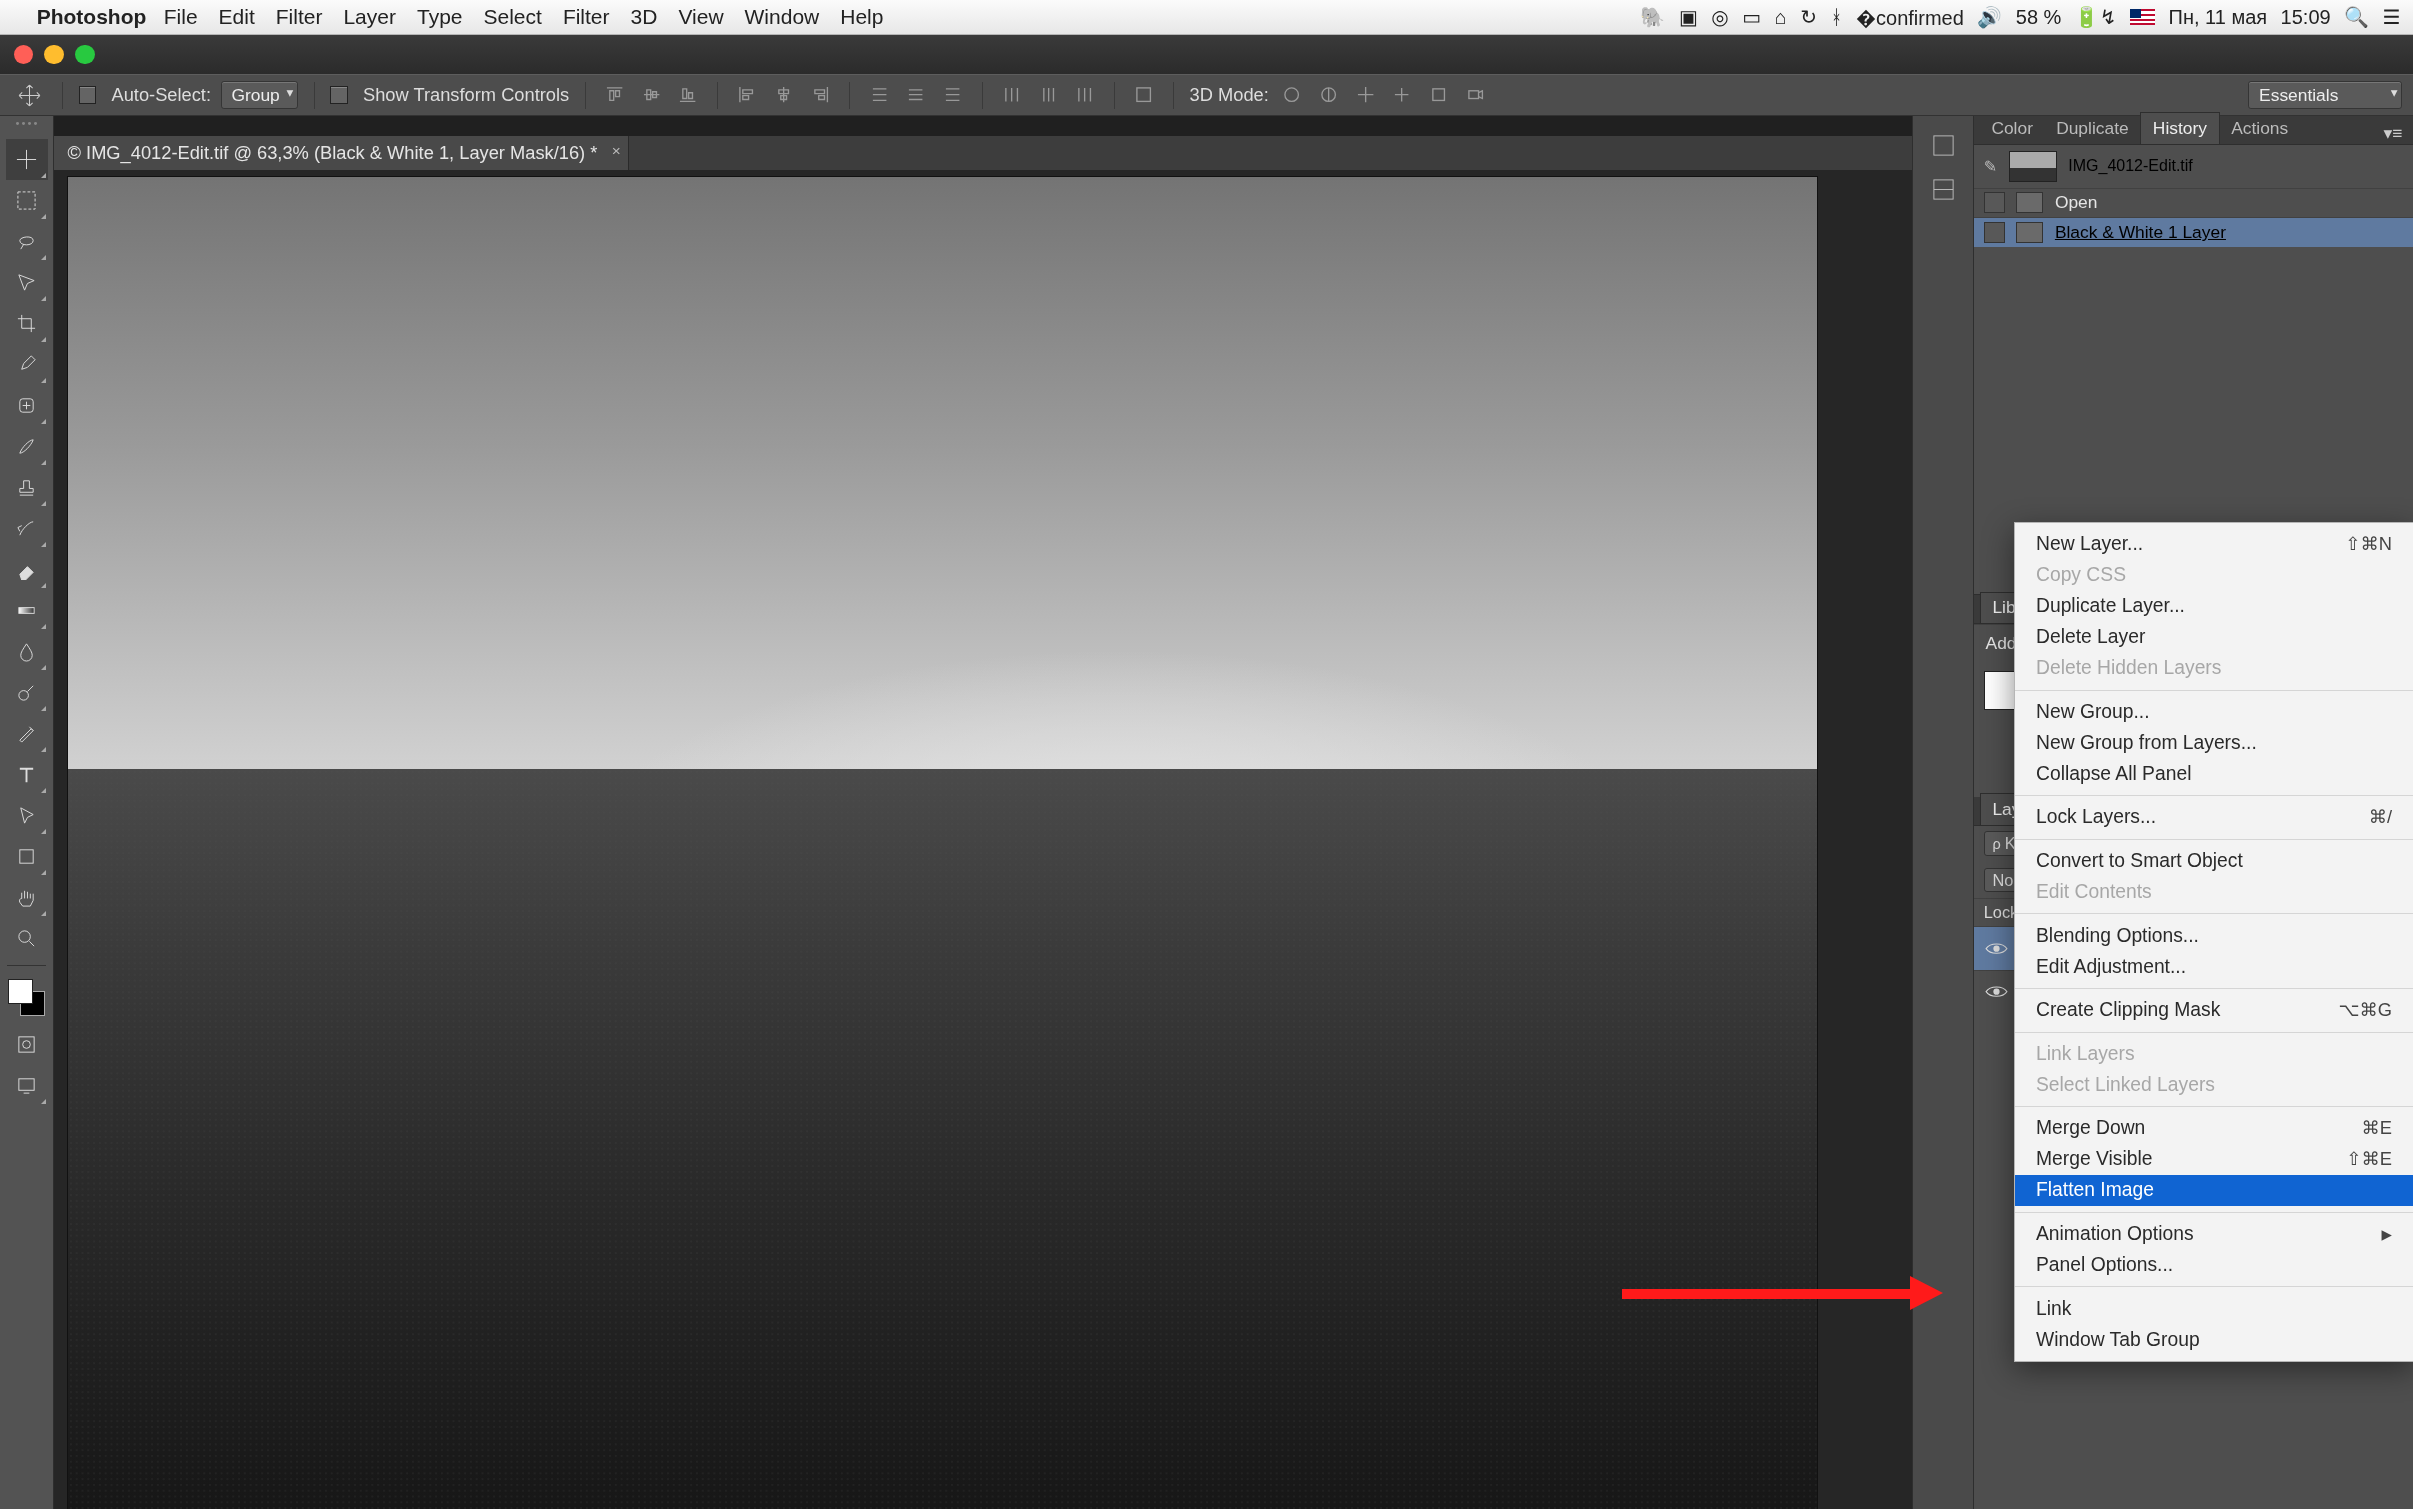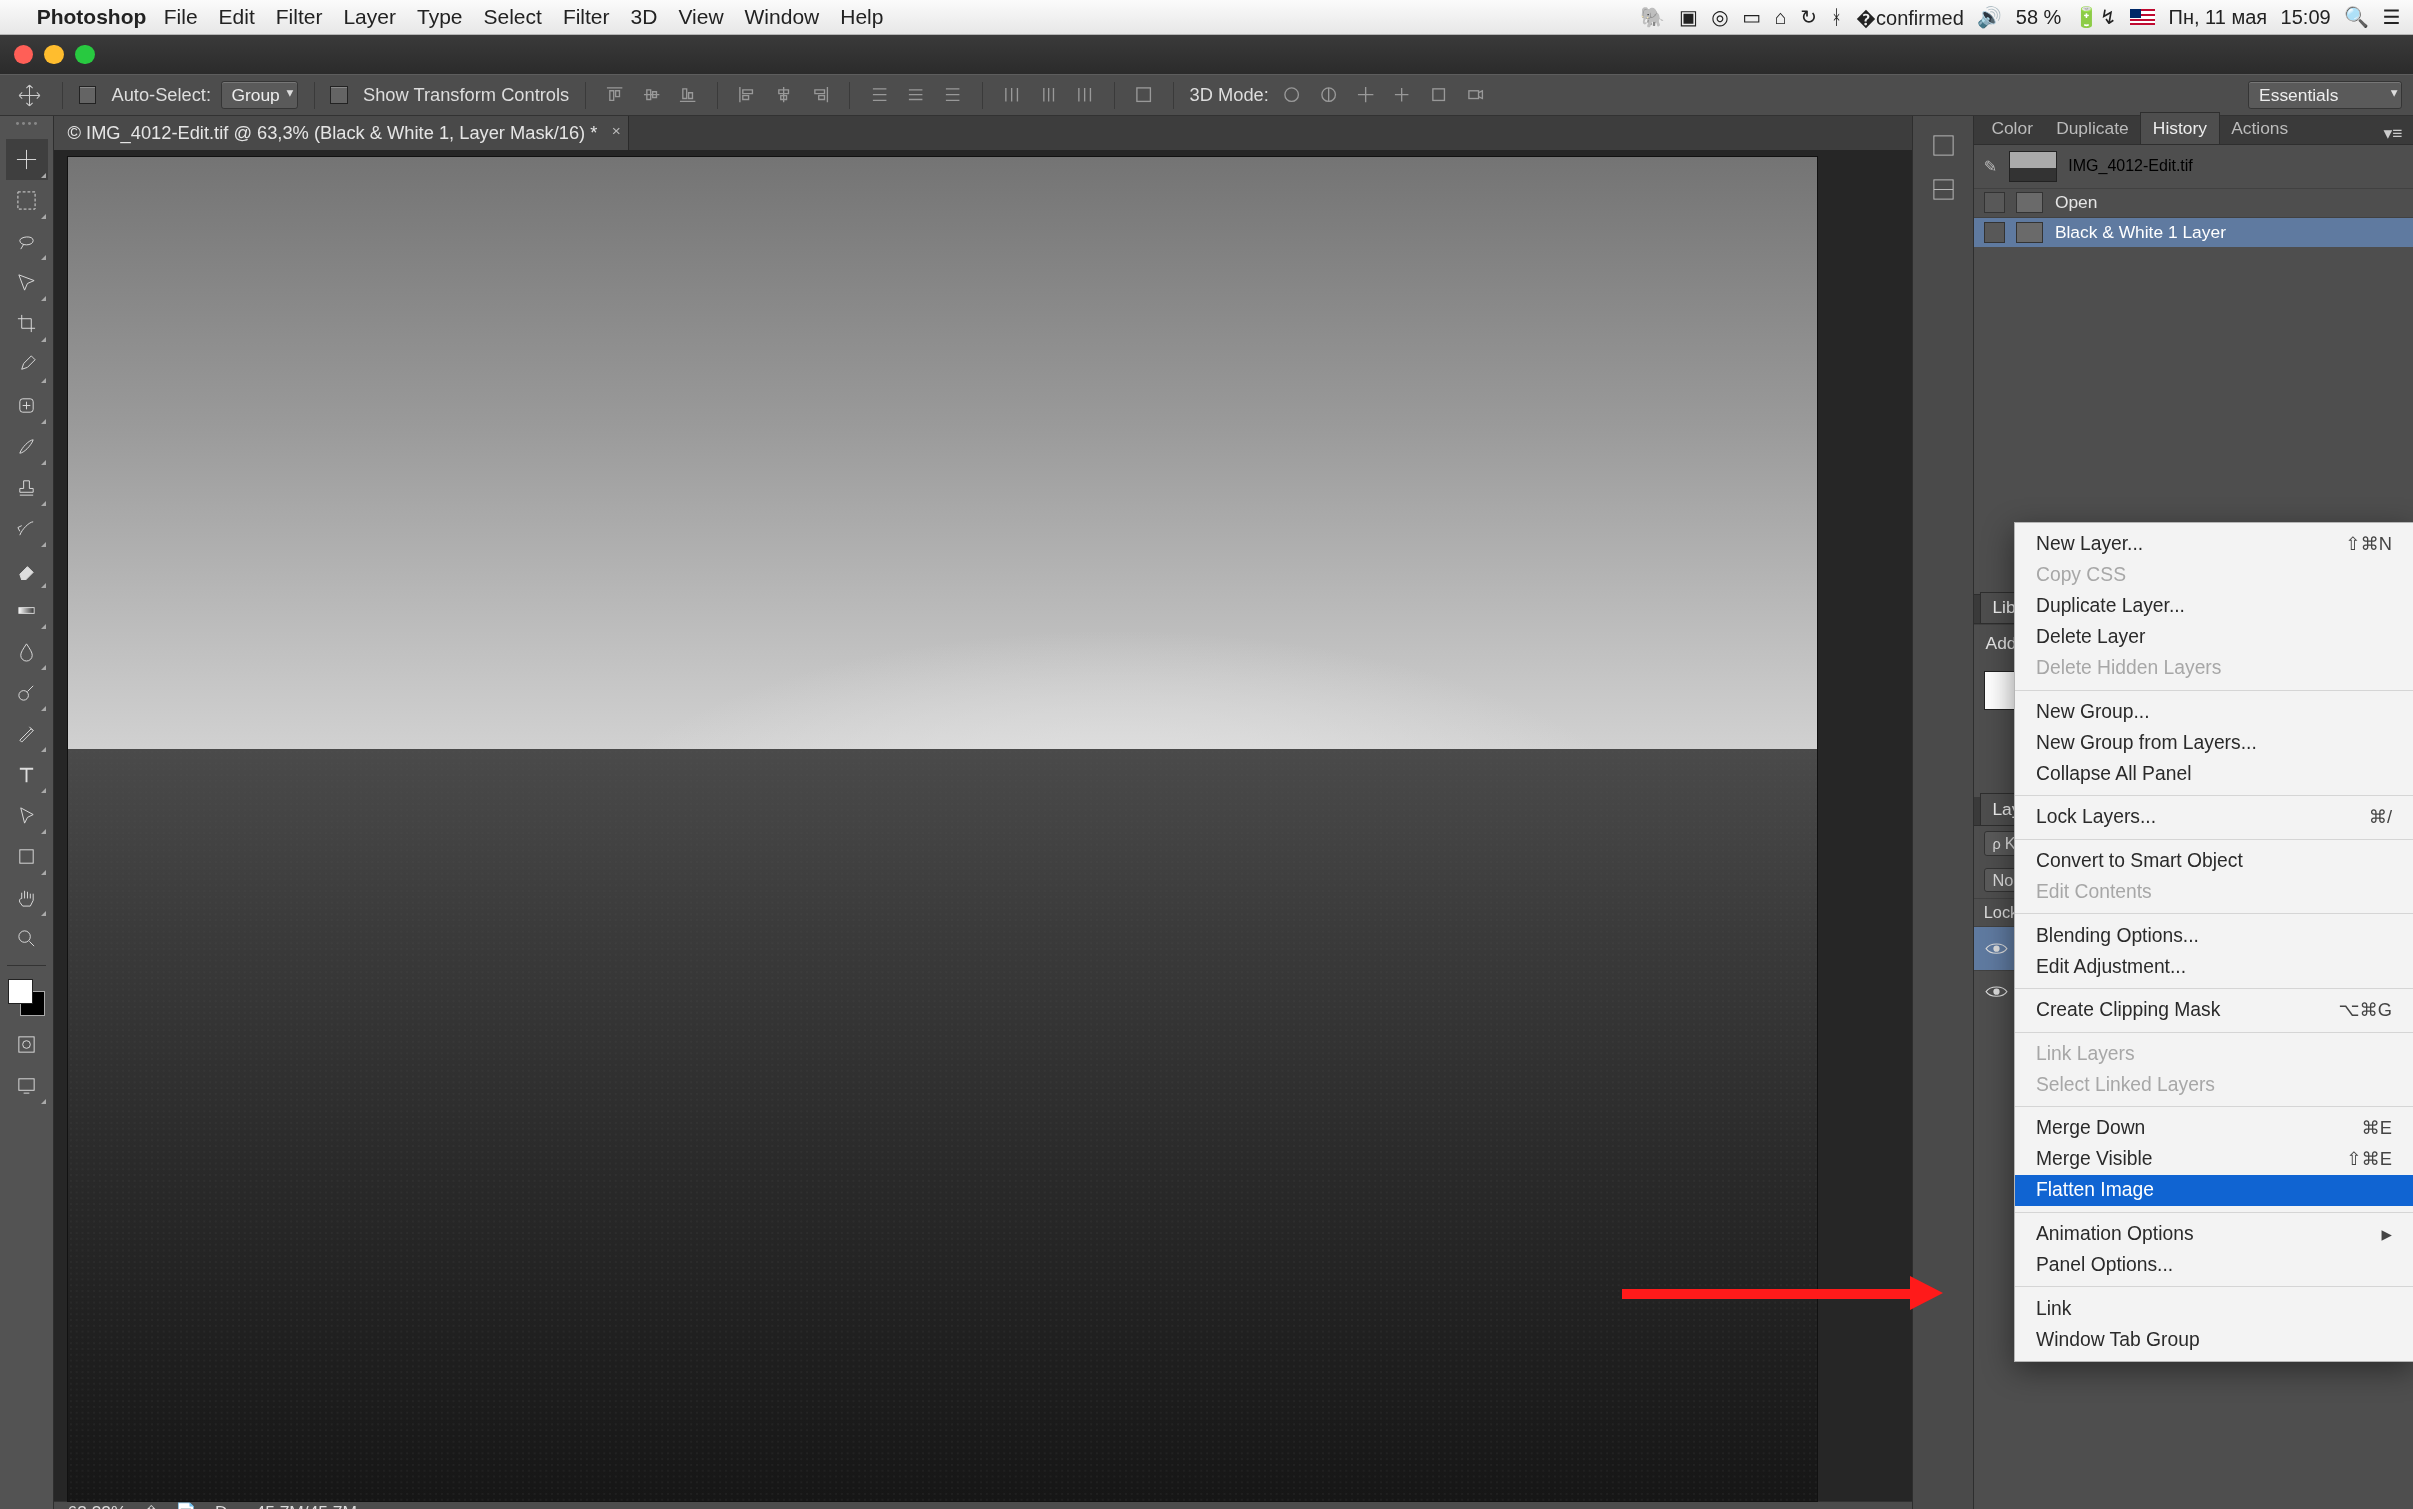--- a/index.html
+++ b/index.html
@@ -37,21 +37,21 @@
 .tools .tab-grip { width: 42px; height: 11.6px; display:flex; justify-content:center; gap:2.9px; margin-bottom:5.8px;}
 .tools .tab-grip span{width:2.9px;height:2.9px;background:#888;border-radius:50%;}
 .tool { width: 42px; height: 41px; display: flex; align-items: center; justify-content: center; color: #ddd; position: relative; }
 .tool.sel { background: #3f3f3f; }
 .tool .tri { position: absolute; right: 1.9px; bottom: 1.9px; width: 0; height: 0; border-left: 5.8px solid transparent; border-bottom: 5.8px solid #aaa; }
 .tool svg { stroke: #ddd; fill: #ddd; }
 .swatch { width: 37px; height: 37px; position: relative; margin-top: 7.7px; }
 .swatch .fg { position: absolute; top: 0; left: 0; width: 25px; height: 25px; background: #fff; border: 1px solid #222; }
 .swatch .bg { position: absolute; bottom: 0; right: 0; width: 25px; height: 25px; background: #000; border: 1px solid #aaa; }
 
-.doc-area { flex: 1; display: flex; flex-direction: column; background: #262626; }
+.doc-area { flex: 1; display: flex; flex-direction: column; background: #262626; margin-top: 20px; }
 .doc-tab { height: 34px; background: #3d3d3d; display: flex; align-items: center; }
 .doc-tab .tab { background: #494949; color: #e5e5e5; font-size: 18.3px; padding: 5.8px 31px 5.8px 13.5px; position: relative; border-right: 1px solid #2a2a2a; }
 .doc-tab .tab .x { position: absolute; right: 7.7px; top: 5.8px; color: #bbb; font-size: 15.4px; }
 .canvas-wrap { flex: 1; position: relative; background: #262626; display:flex; }
 .canvas { margin: 7.7px 0 0 13.5px; width: 1749px; height: 1344px; position: relative; overflow:hidden; box-shadow: 0 0 0 1px #111; }
 .sky { position:absolute; inset:0; background:
   radial-gradient(1062px 483px at 60% 55%, #f8f8f8 0%, #e2e2e2 20%, rgba(0,0,0,0) 55%),
   linear-gradient(to bottom, #747474 0%, #9a9a9a 20%, #c8c8c8 40%, #e9e9e9 55%, #dcdcdc 60%); }
 .ground { position:absolute; left:0; right:0; bottom:0; height: 56%; background: linear-gradient(to bottom, #4a4a4a 0%, #3a3a3a 25%, #2a2a2a 55%, #161616 100%); }
 .ground::before{content:"";position:absolute;inset:0;background-image: radial-gradient(#555 1px, transparent 1px);background-size:5.8px 5.8px;opacity:.15;}
@@ -71,21 +71,21 @@
 .panel-tabs .pt { padding: 4.8px 11.6px; }
 .panel-tabs .pt.act { background: #4e4e4e; color: #eee; border: 1px solid #2e2e2e; border-bottom: none; }
 .panel-tabs .menu-ic { margin-left: auto; color: #ccc; padding: 0 5.8px; }
 
 .history-body { background: #4e4e4e; }
 .hist-head { display:flex; align-items:center; gap:11.6px; padding:5.8px 9.7px; }
 .hist-thumb { width: 48px; height: 31px; background: linear-gradient(#aaa 55%, #333 55%); border:1px solid #222;}
 .hist-row { display:flex; align-items:center; gap:11.6px; padding:3.9px 9.7px; font-size:17.4px; color:#e5e5e5; border-top:1px solid #414141;}
 .hist-row .chk{width:21px;height:21px;border:1px solid #333;background:#585858;}
 .hist-row .ic{width:27px;height:21px;border:1px solid #333;background:#6a6a6a;display:flex;align-items:center;justify-content:center;}
-.hist-row.sel{ background:#5f7aa0; color:#ffffff; }
+.hist-row.sel{ background:#5f7aa0; color:#000000;text-decoration:underline; }
 .history-space{ height: 348px; background:#4e4e4e; border-bottom:1px solid #2e2e2e;}
 
 .libraries { background:#4e4e4e; }
 .lib-row { padding: 7.7px 11.6px; font-size:17.4px; color:#e5e5e5; border-top:1px solid #414141;}
 .lib-body { height: 135px; display:flex; align-items:flex-start; padding:9.7px;}
 .lib-sw { width:39px; height:39px; background:#fff; border:1px solid #222;}
 
 .layers { background:#4e4e4e; flex:1; }
 .layers-ctrl { display:flex; gap:7.7px; padding:5.8px 9.7px; font-size:16.4px; color:#ddd; }
 .mini-dd { background:#5a5a5a; border:1px solid #333; padding:1.9px 15.4px 1.9px 7.7px; position:relative; border-radius:2.9px; }

